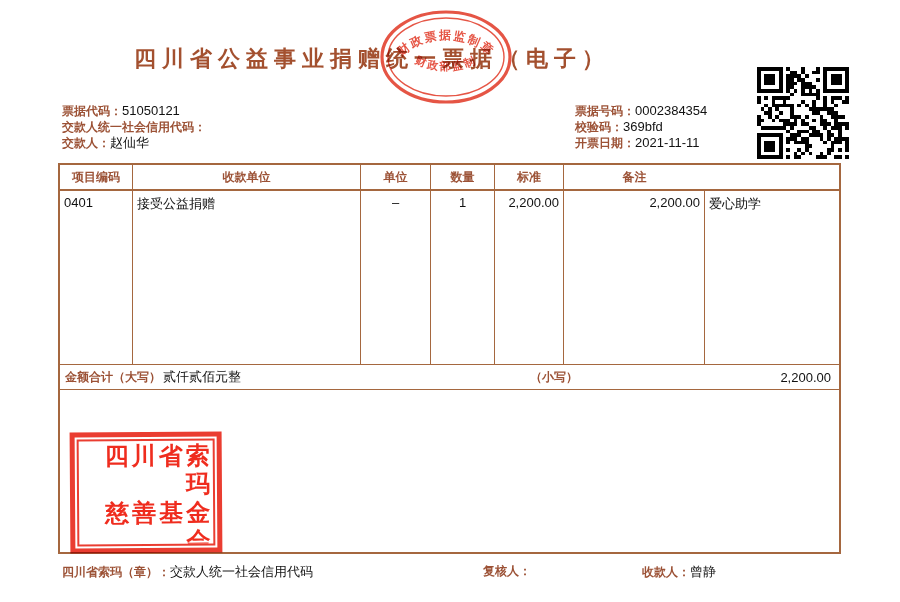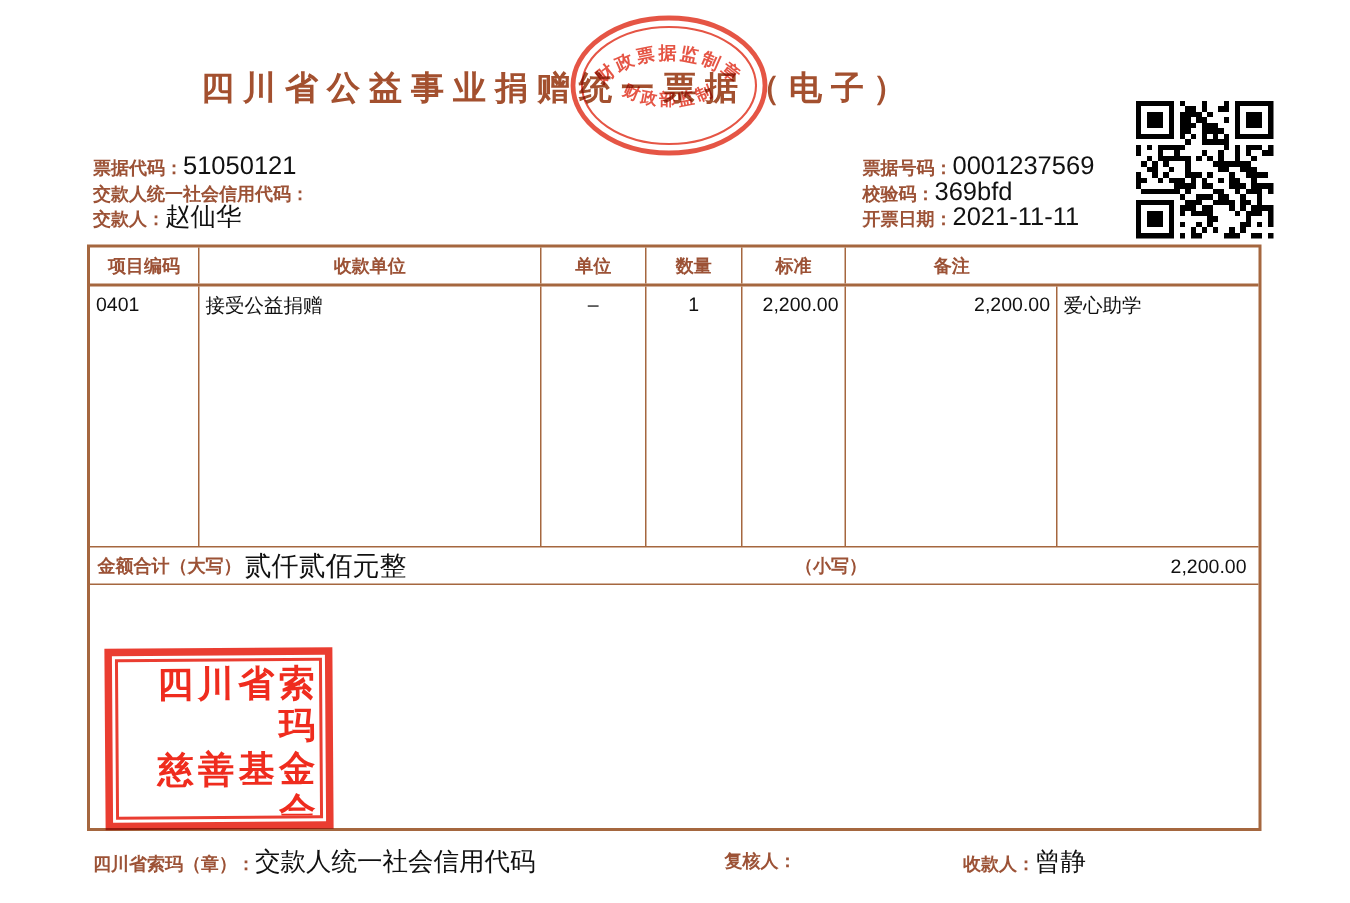--- a/index.html
+++ b/index.html
@@ -28,21 +28,21 @@
     mix-blend-mode: multiply;
     opacity: .88;
   }
   
   .qr { position: absolute; left: 757px; top: 67px; width: 92px; height: 92px; }
   
   .fields { position: absolute; font-size: 12px; line-height: 16px; }
   .fields-left  { left: 62px;  top: 103px; }
   .fields-right { left: 575px; top: 103px; }
   .f-label { color: #9c5236; font-weight: bold; }
-  .f-value { color: #111; font-family: "Liberation Sans", sans-serif; font-size: 17px; }
+  .f-value { color: #111; font-family: "Liberation Sans", sans-serif; font-size: 13px; }
   
   .tbl {
     position: absolute; left: 58px; top: 163px;
     width: 783px; height: 391px;
     border: 2px solid #a5673f;
     font-size: 12px;
   }
   .grid-row { display: grid; grid-template-columns: 73px 228px 70px 64px 69px 141px auto; }
   .tbl-header { height: 26px; border-bottom: 2px solid #a5673f; }
   .tbl-header .cell {
@@ -58,21 +58,21 @@
     color: #111;
     font-family: "Liberation Sans", sans-serif; font-size: 13px;
   }
   .tbl-body .cell:last-child { border-right: none; }
   .al { text-align: left; } .ac { text-align: center; } .ar { text-align: right; }
   .tbl-total {
     position: relative; height: 25px; border-bottom: 1px solid #a5673f;
     display: flex; align-items: center;
   }
   .tt-label { color: #9c5236; font-weight: bold; margin-left: 5px; }
-  .tt-words { color: #111; font-family: "Liberation Sans", sans-serif; font-size: 18px; margin-left: 2px; }
+  .tt-words { color: #111; font-family: "Liberation Sans", sans-serif; font-size: 13px; margin-left: 2px; }
   .tt-small { position: absolute; left: 470px; color: #9c5236; font-weight: bold; text-align: center; }
   .tt-amount { position: absolute; right: 8px; color: #111; font-family: "Liberation Sans", sans-serif; font-size: 13px; }
   
   .seal {
     position: absolute; left: 70px; top: 432px;
     width: 152px; height: 121px;
     border: 5px solid #e8281a;
     z-index: 3;
     mix-blend-mode: multiply;
     opacity: .9;
@@ -433,21 +433,21 @@
     <div>
       <span class="f-label">交款人统一社会信用代码：</span><span class="f-value"></span>
     </div>
     <div>
       <span class="f-label">交款人：</span><span class="f-value">赵仙华</span>
     </div>
   </div>
 
   <div class="fields fields-right">
     <div>
-      <span class="f-label">票据号码：</span><span class="f-value">0001237569</span>
+      <span class="f-label">票据号码：</span><span class="f-value">0002384354</span>
     </div>
     <div>
       <span class="f-label">校验码：</span><span class="f-value">369bfd</span>
     </div>
     <div>
       <span class="f-label">开票日期：</span><span class="f-value">2021-11-11</span>
     </div>
   </div>
 
   <div class="tbl">

